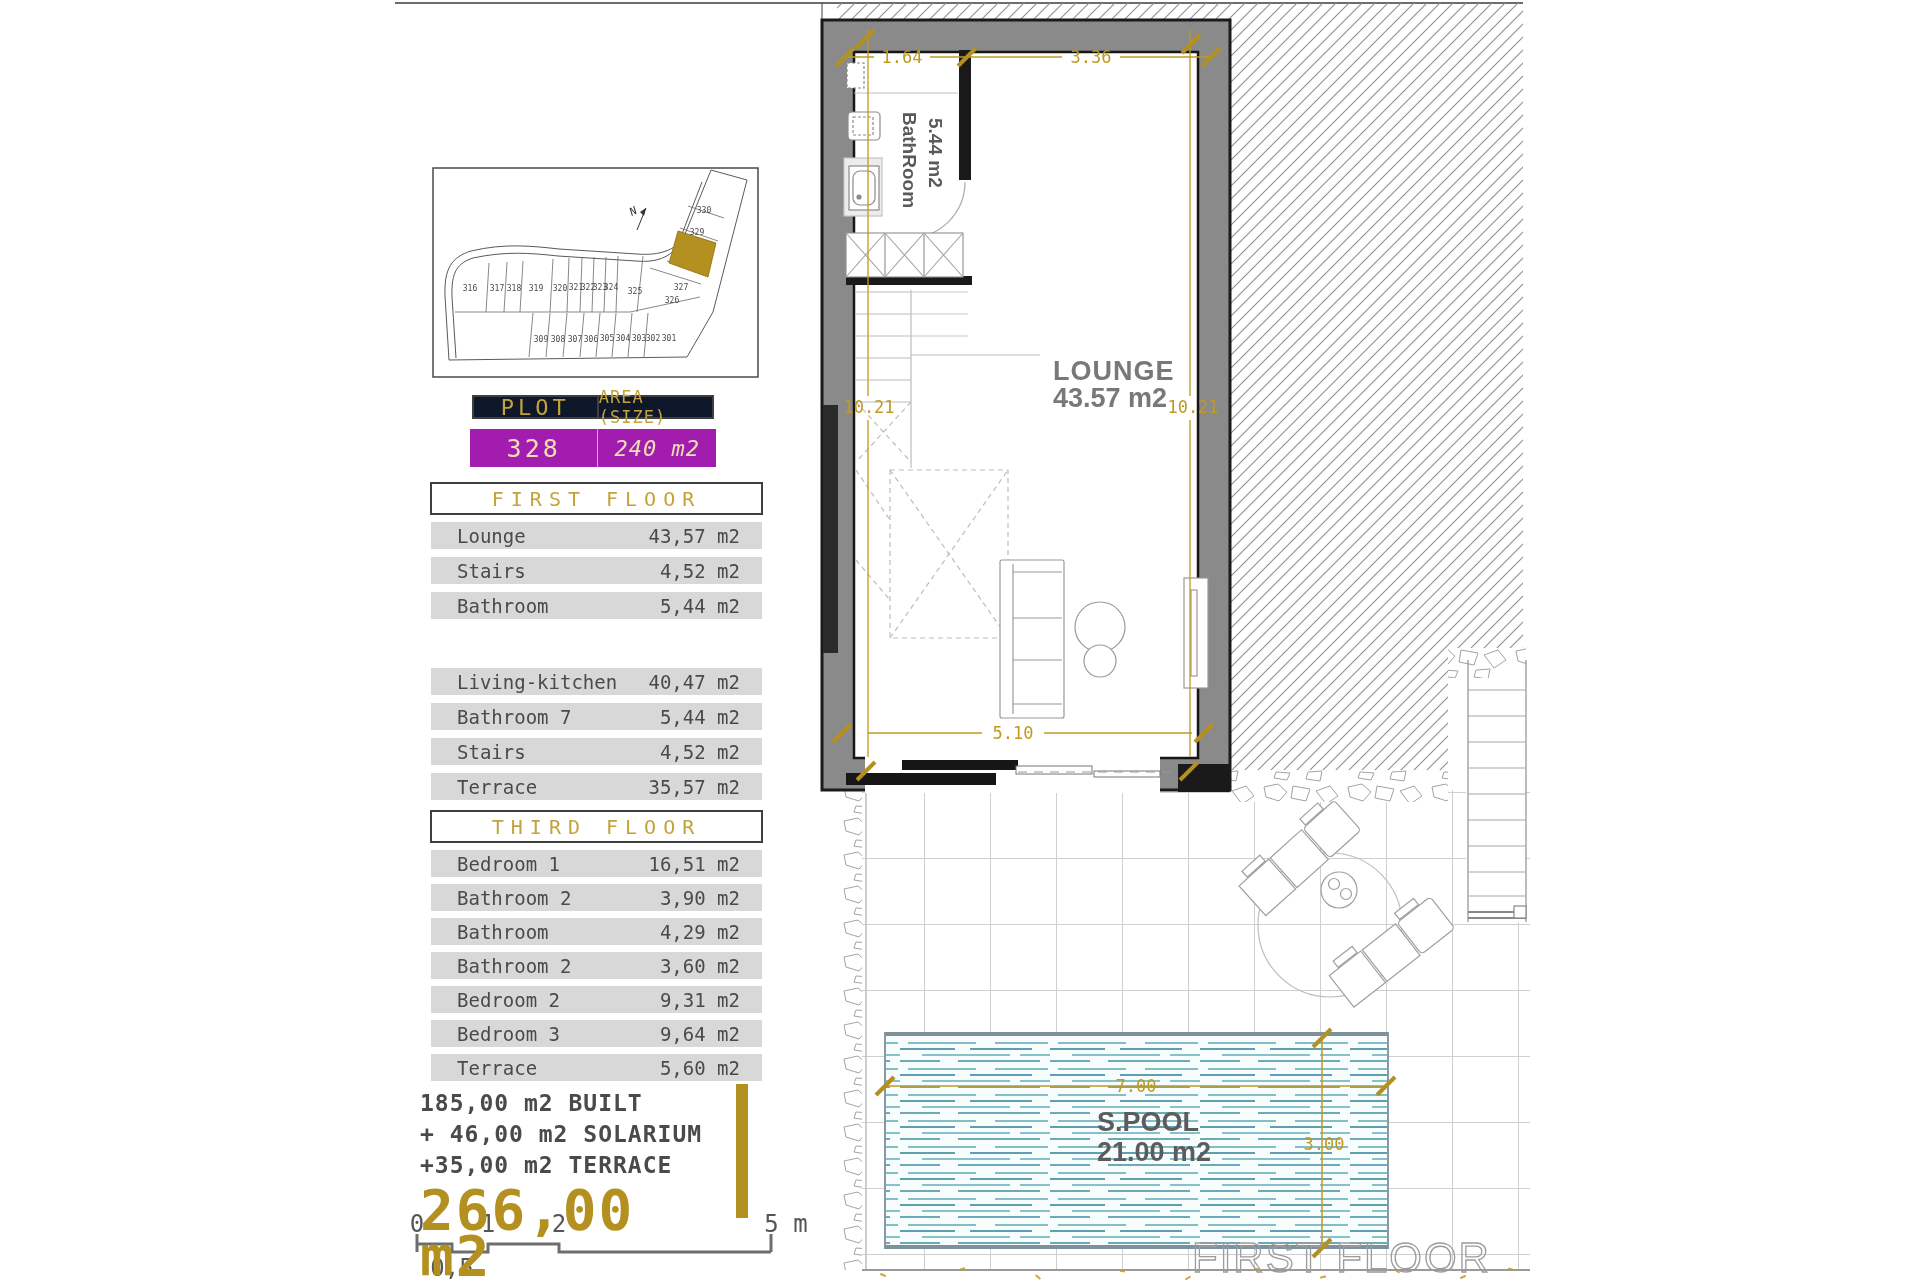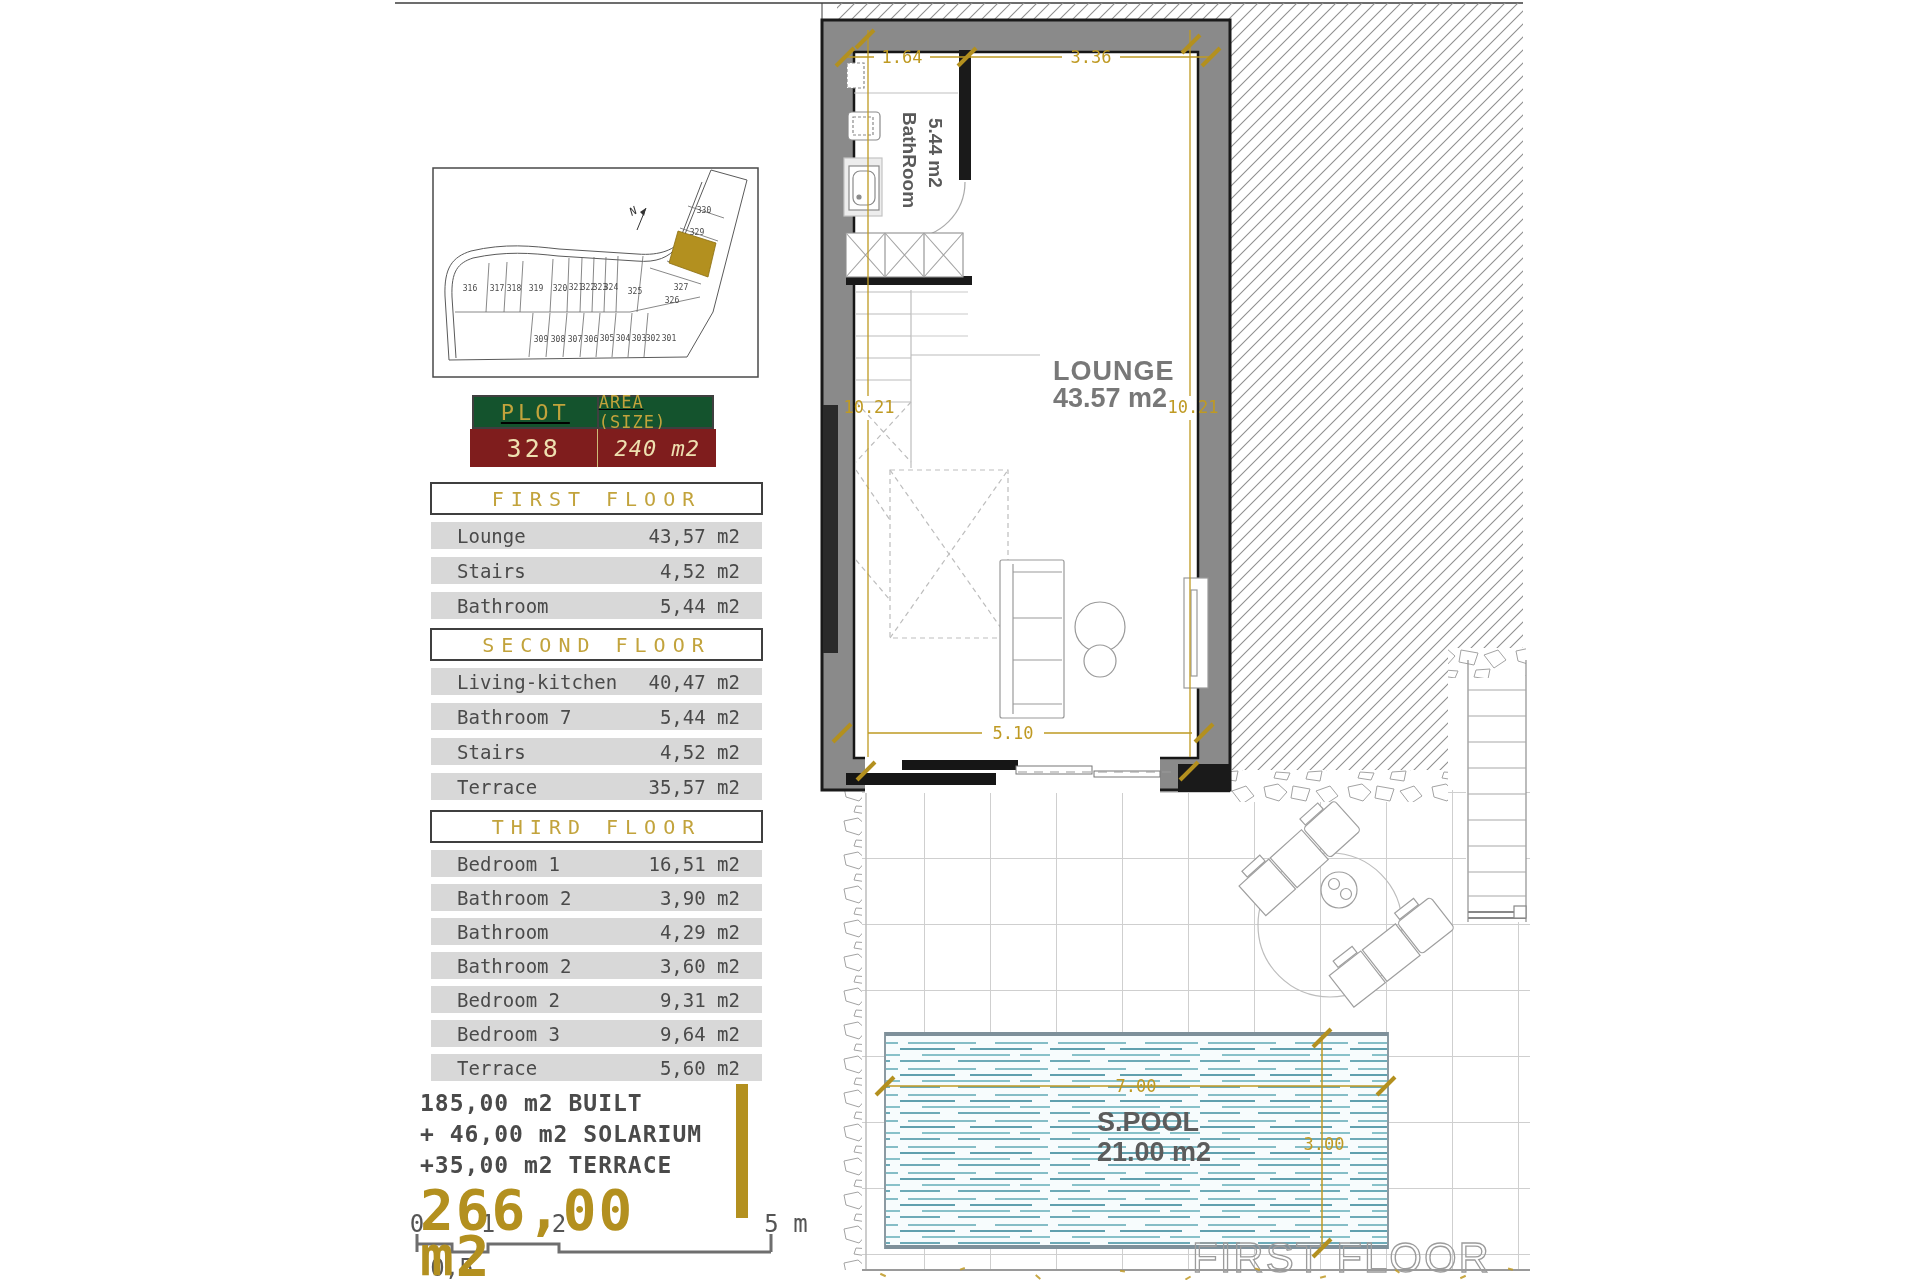--- a/index.html
+++ b/index.html
@@ -1,27 +1,27 @@
 <!DOCTYPE html>
 <html><head>
 <meta charset="utf-8">
 <style>
   html,body{margin:0;padding:0;background:#fff;}
   .canvas{position:relative;width:1920px;height:1280px;background:#ffffff;overflow:hidden;
           font-family:"DejaVu Sans Mono", monospace;}
   svg{position:absolute;left:0;top:0;}
   
   .abs{position:absolute;box-sizing:border-box;}
-  .plot-head{left:472px;top:395px;width:242px;height:34px;display:flex;background:#14532d;
-             border:2px solid #3f3f3f;text-decoration:underline;}
+  .plot-head{left:472px;top:395px;width:242px;height:24px;display:flex;background:#0f172a;
+             border:2px solid #3f3f3f;}
   .plot-head .c1{width:52%;display:flex;align-items:center;justify-content:center;
              color:#c2a33c;font-size:22px;letter-spacing:4px;border-right:2px solid #3f3f3f;}
   .plot-head .c2{width:48%;display:flex;align-items:center;justify-content:center;
              color:#c2a33c;font-size:17px;letter-spacing:1px;}
-  .plot-row{left:470px;top:429px;width:246px;height:38px;display:flex;background:#7f1d1d;}
+  .plot-row{left:470px;top:429px;width:246px;height:38px;display:flex;background:#a21caf;}
   .plot-row .c1{width:52%;display:flex;align-items:center;justify-content:center;
              color:#eee0b0;font-size:25px;letter-spacing:3px;border-right:1px solid #cdbb77;}
   .plot-row .c2{width:48%;display:flex;align-items:center;justify-content:center;
              color:#eee0b0;font-size:22px;letter-spacing:1px;font-style:italic;}
   .sec-head{left:430px;width:333px;height:33px;background:#fff;border:2px solid #3f3f3f;
             display:flex;align-items:center;justify-content:center;color:#c2a33c;
             font-size:20px;letter-spacing:7px;}
   .row{left:431px;width:331px;height:27px;background:#d8d8d8;color:#4a4a4a;font-size:19px;
        display:flex;align-items:center;justify-content:space-between;
        padding:0 22px 0 26px;}
@@ -314,23 +314,20 @@
 </div>
 <div class="abs row" style="top:557px">
   <span>Stairs</span>
   <span>4,52 m2</span>
 </div>
 <div class="abs row" style="top:592px">
   <span>Bathroom</span>
   <span>5,44 m2</span>
 </div>
 
-<div class="abs sec-head" style="top:628px">
-  <span>SECOND FLOOR</span>
-</div>
 <div class="abs row" style="top:668px">
   <span>Living-kitchen</span>
   <span>40,47 m2</span>
 </div>
 <div class="abs row" style="top:703px">
   <span>Bathroom 7</span>
   <span>5,44 m2</span>
 </div>
 <div class="abs row" style="top:738px">
   <span>Stairs</span>

